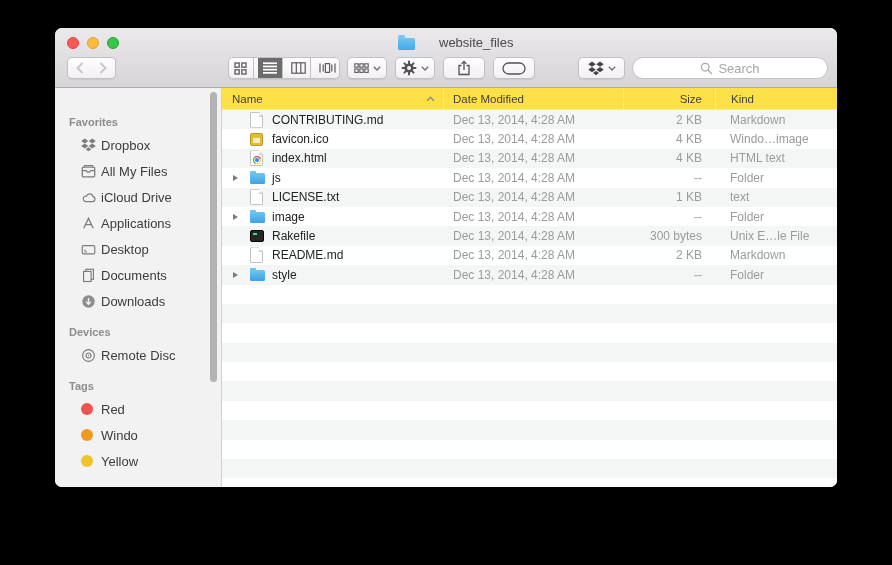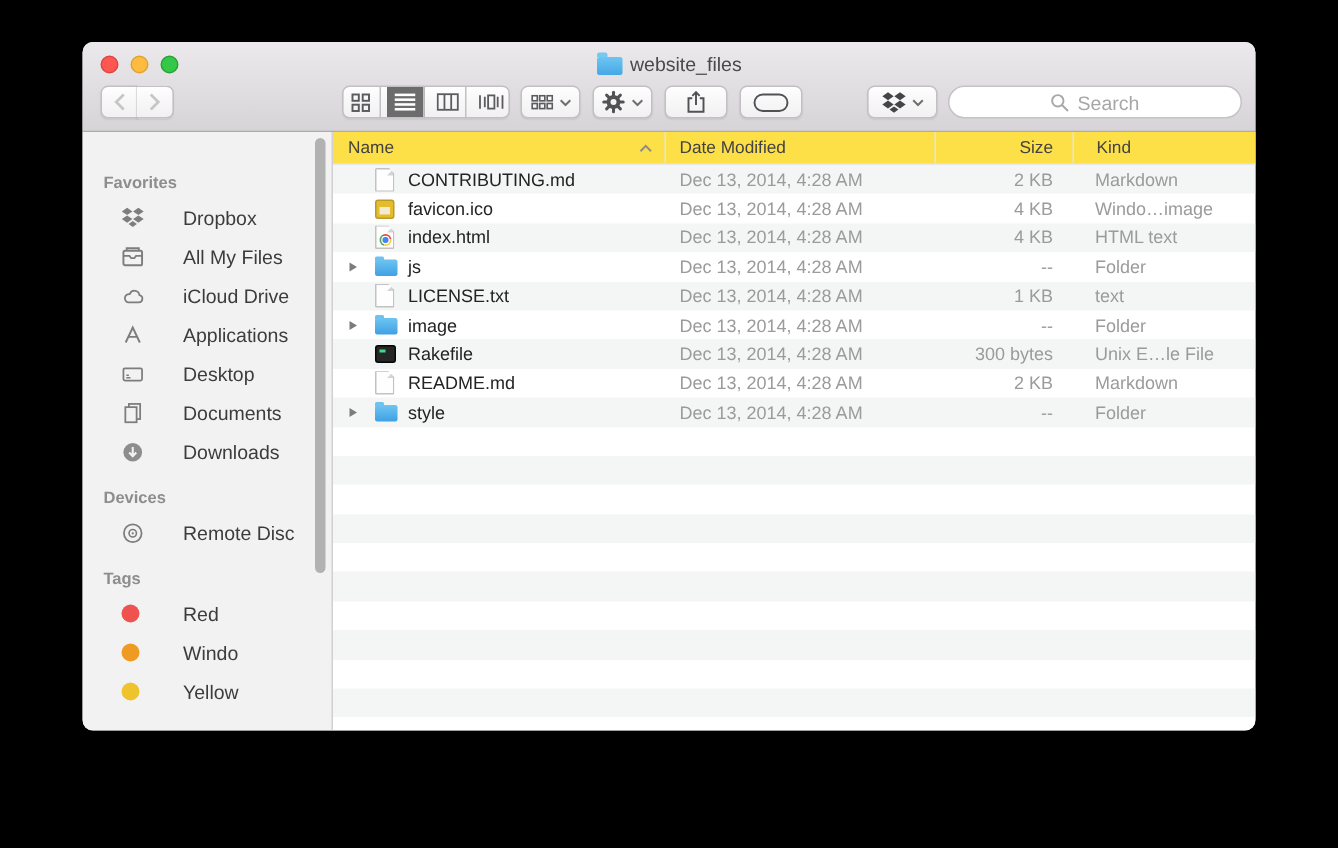--- a/index.html
+++ b/index.html
@@ -18,21 +18,21 @@
   .toolbar {
     position:absolute; top:0; left:0; right:0; height:60px;
     background:linear-gradient(#ebe9eb,#d6d4d6);
     border-bottom:1px solid #aeacae;
   }
   .traffic { position:absolute; top:9px; left:12px; display:flex; gap:8px; }
   .light { width:12px; height:12px; border-radius:50%; }
   .light.close{ background:#fc5753; border:1px solid #e14540; }
   .light.min  { background:#fdbc40; border:1px solid #e0a334; }
   .light.zoom { background:#34c748; border:1px solid #2aa336; }
-  .title { position:absolute; top:7px; left:343px; display:flex; align-items:center; gap:5px;
+  .title { position:absolute; top:7px; left:343px; display:flex; align-items:center; gap:24px;
            font-size:13px; color:#494949; }
   .title-folder { position:relative; width:17px; height:12px; margin-top:2px;
     background:linear-gradient(#6ec5f1,#47a7e6); border-radius:1.5px; }
   .title-folder::before{ content:""; position:absolute; top:-2.5px; left:0; width:7px; height:3px;
     background:#74c8f2; border-radius:1.5px 1.5px 0 0; }
   .tbtn {
     position:absolute; top:29px; height:22px;
     background:linear-gradient(#fefefe,#f2f0f2);
     border:1px solid #c2c0c2; border-radius:5px;
     box-shadow:0 1px 1px rgba(0,0,0,.07);
@@ -63,21 +63,21 @@
   .sidebar {
     position:absolute; left:0; top:60px; width:167px; bottom:0;
     background:#f3f2f2; border-right:1px solid #d2d0d2; padding-top:4px;
   }
   .sect-title { height:20px; line-height:20px; padding-left:14px;
     font-size:11px; font-weight:700; color:#8d8d8d; margin-top:20px; }
   .sect-title:not(:first-child){ margin-top:8px; }
   .sitem { height:26px; display:flex; align-items:center; padding-left:26px;
     font-size:13px; color:#3c3c3c; }
   .sicon { width:19px; display:flex; align-items:center; justify-content:flex-start; }
-  .slabel{ padding-left:1px;margin-left:21px; }
+  .slabel{ padding-left:1px; }
   .tagdot{ width:12px; height:12px; border-radius:50%; display:inline-block; }
   .sscroll { position:absolute; top:4px; right:4px; width:7px; height:290px;
     border-radius:3.5px; background:#b2b2b2; }
   
   .list { position:absolute; left:167px; top:60px; width:615px; bottom:0; background:#fff; }
   .lheader { height:22px; display:flex; align-items:center; background:#fde047;
     border-bottom:1px solid #e7e7e7; font-size:11.5px; color:#424242; }
   .hcell { height:100%; display:flex; align-items:center; position:relative; }
   .hcell.h-name { width:221px; padding-left:10px; }
   .hcell.h-date { width:180px; padding-left:9px;  border-left:1px solid #e3e3e3; }

